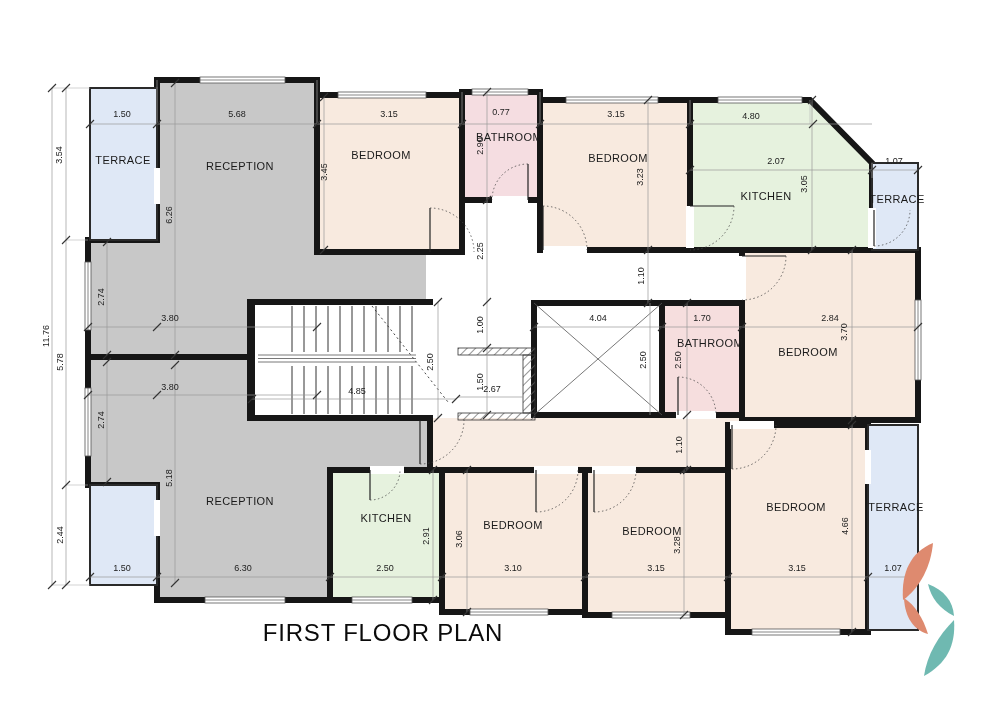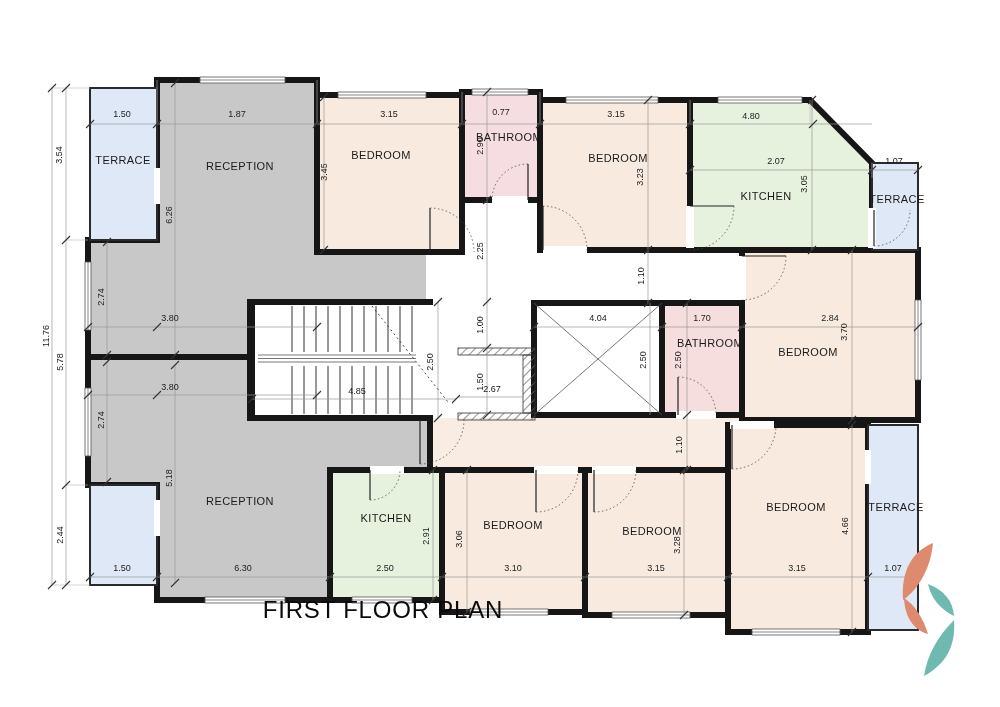--- a/index.html
+++ b/index.html
@@ -19,21 +19,21 @@
   .win{fill:#fff;stroke:#555;stroke-width:0.8;}
   .winl{stroke:#555;stroke-width:0.7;}
   .gap{fill:#fff;stroke:none;}
   .leaf{stroke:#222;stroke-width:1.2;fill:none;}
   .arc{stroke:#444;stroke-width:0.8;fill:none;stroke-dasharray:1.5,2.5;}
   .lbl,.dm{position:absolute;transform:translate(-50%,-50%);white-space:nowrap;}
   .lbl{left:calc(var(--x)*1px);top:calc(var(--y)*1px);font-size:11px;color:#1a1a1a;
        letter-spacing:0.4px;}
   .dm{left:calc(var(--x)*1px);top:calc(var(--y)*1px);font-size:9px;color:#222;}
   .dv{transform:translate(-50%,-50%) rotate(-90deg);}
-  .title{position:absolute;left:383px;top:610px;transform:translate(-50%,-50%);
+  .title{position:absolute;left:383px;top:633px;transform:translate(-50%,-50%);
          font-size:24px;color:#0a0a0a;letter-spacing:0.8px;}
 </style>
 </head>
 <body>
 
 <div class="stage">
 
 <svg width="1000" height="707" viewBox="0 0 1000 707">
   <defs>
     <path id="tk" d="M-4,4 L4,-4" class="tick"></path>
@@ -277,21 +277,21 @@
 <span class="lbl" style="--x:710;--y:343">BATHROOM</span>
 <span class="lbl" style="--x:808;--y:352">BEDROOM</span>
 <span class="lbl" style="--x:240;--y:501">RECEPTION</span>
 <span class="lbl" style="--x:386;--y:518">KITCHEN</span>
 <span class="lbl" style="--x:513;--y:525">BEDROOM</span>
 <span class="lbl" style="--x:652;--y:531">BEDROOM</span>
 <span class="lbl" style="--x:796;--y:507">BEDROOM</span>
 <span class="lbl" style="--x:896;--y:507">TERRACE</span>
 
 <span class="dm" style="--x:122;--y:114">1.50</span>
-<span class="dm" style="--x:237;--y:114">1.87</span>
+<span class="dm" style="--x:237;--y:114">5.68</span>
 <span class="dm" style="--x:389;--y:114">3.15</span>
 <span class="dm" style="--x:501;--y:112">0.77</span>
 <span class="dm" style="--x:616;--y:114">3.15</span>
 <span class="dm" style="--x:751;--y:116">4.80</span>
 <span class="dm" style="--x:776;--y:161">2.07</span>
 <span class="dm" style="--x:894;--y:161">1.07</span>
 <span class="dm" style="--x:170;--y:318">3.80</span>
 <span class="dm" style="--x:170;--y:387">3.80</span>
 <span class="dm" style="--x:598;--y:318">4.04</span>
 <span class="dm" style="--x:702;--y:318">1.70</span>

